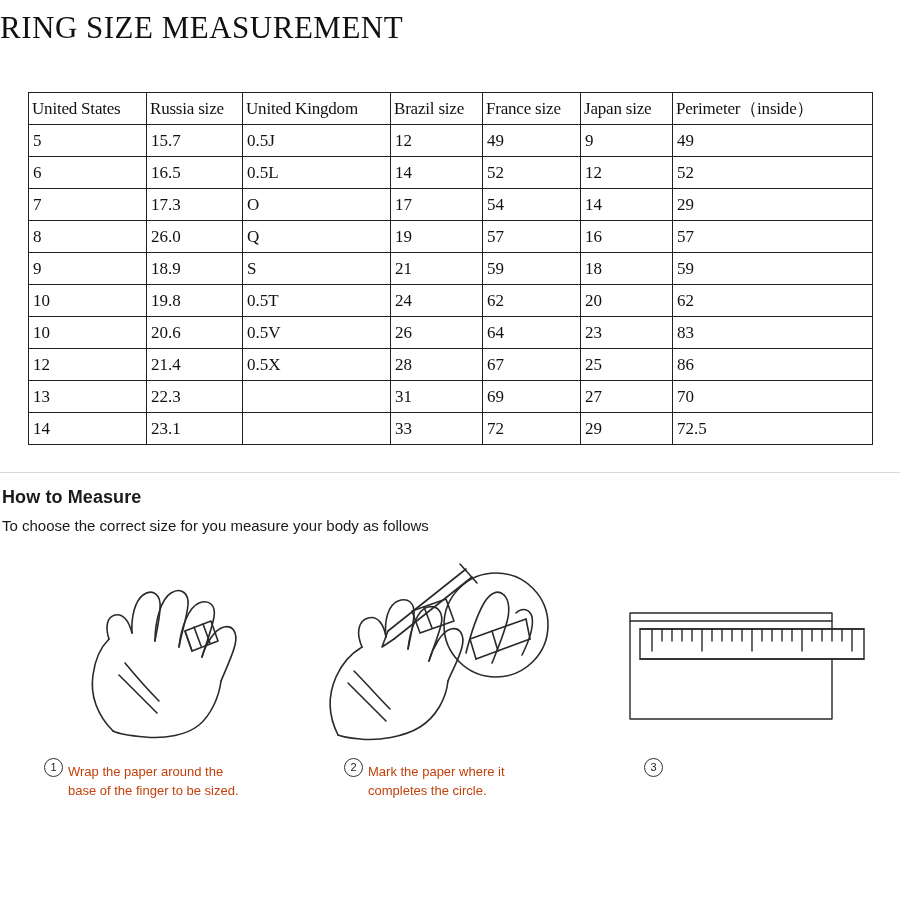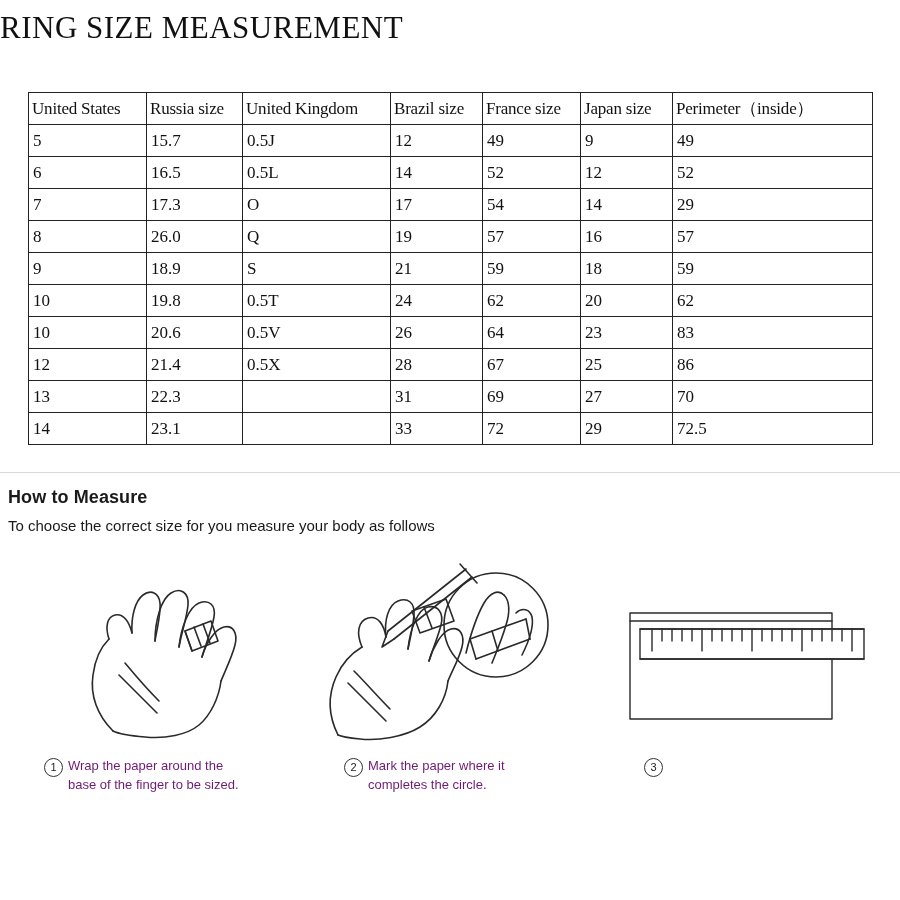--- a/index.html
+++ b/index.html
@@ -72,21 +72,21 @@
     right: 0;
     top: 472px;
     height: 1px;
     background: #d9d9d9;
   }
 
   
   .howto {
     position: absolute;
     top: 487px;
-    left: 8px;
+    left: 2px;
     right: 8px;
   }
   .howto h2 {
     margin: 0;
     font-size: 18px;
     font-weight: 600;
     color: #1a1a1a;
     letter-spacing: 0.1px;
   }
   .howto p.sub {
@@ -131,21 +131,22 @@
     font-size: 11px;
     line-height: 16px;
     text-align: center;
     color: #222;
     font-family: "Liberation Sans", sans-serif;
   }
   .caption .text {
     margin-left: 24px;
     font-size: 13px;
     line-height: 1.45;
-    color: #701a75;
+    color: #c2410c;
+    margin-top: 6px;
   }
   .step.s3 .caption { padding-left: 44px; }
   .step.s3 .caption .text { white-space: nowrap; }
 </style>
 </head>
 <body>
 
 <div class="title">RING SIZE MEASUREMENT</div>
 
 <div class="table-wrap">

